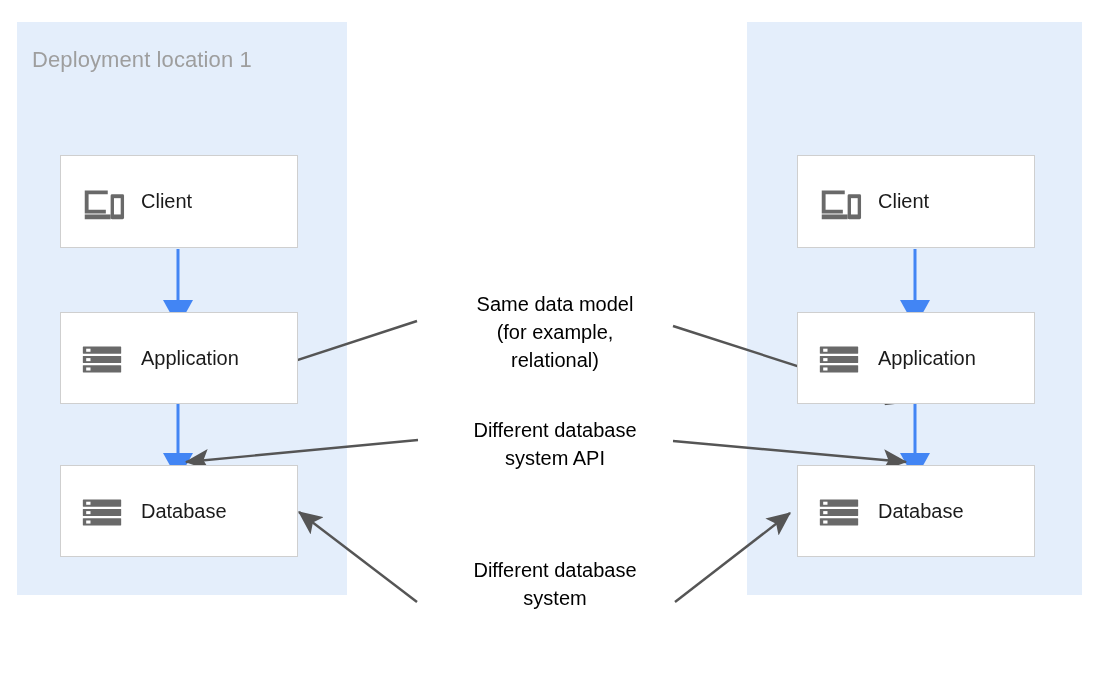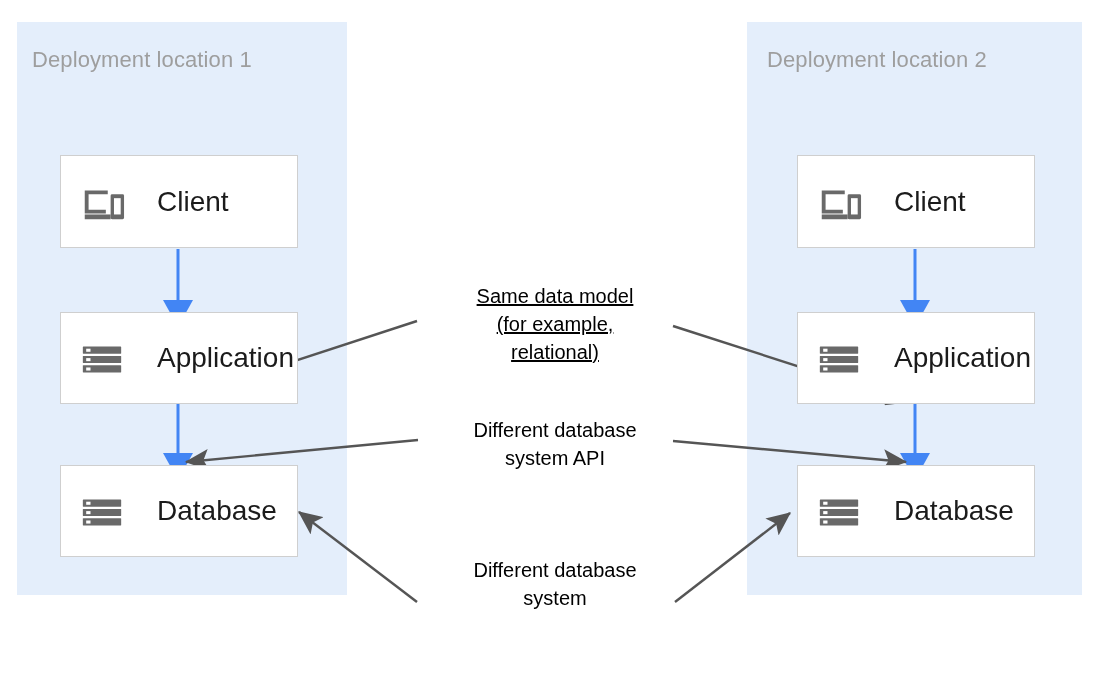--- a/index.html
+++ b/index.html
@@ -38,23 +38,23 @@
     align-items: center;
     padding-left: 18px;
   }
   .node-icon {
     width: 46px;
     height: 46px;
     flex: 0 0 46px;
     display: block;
   }
   .node-label {
-    font-size: 28px;
+    font-size: 20px;
     color: #1b1b1b;
-    margin-left: 32px;
+    margin-left: 16px;
     white-space: nowrap;
   }
   .annotation {
     position: absolute;
     font-size: 20px;
     color: #000000;
     text-align: center;
     line-height: 28px;
     white-space: pre-line;
   }
@@ -70,21 +70,20 @@
 </style>
 </head>
 <body>
 
 <div id="canvas">
 
   <div class="zone" style="left:17px; top:22px; width:330px; height:573px;"></div>
   <div class="zone" style="left:747px; top:22px; width:335px; height:573px;"></div>
 
   <div class="zone-title" style="left:32px; top:47px;">Deployment location 1</div>
-  <div class="zone-title" style="left:767px; top:47px;">Deployment location 2</div>
 
   <svg class="svg-layer" viewBox="0 0 1106 684" xmlns="http://www.w3.org/2000/svg">
     <defs>
       <marker id="blue-head" markerWidth="11" markerHeight="10" refX="1.0" refY="5" orient="auto" markerUnits="strokeWidth">
         <path d="M0,0 L0,10 L9,5 z" fill="#4285f4"></path>
       </marker>
       <marker id="gray-head" markerWidth="11" markerHeight="9" refX="9.5" refY="4.5" orient="auto" markerUnits="strokeWidth">
         <path d="M0,0 L10,4.5 L0,9 L2.2,4.5 z" fill="#555555"></path>
       </marker>
     </defs>
@@ -189,21 +188,21 @@
       <rect x="4" y="12" width="40" height="7.5" rx="0.5" fill="#696969"></rect>
       <rect x="7.5" y="14.3" width="4.5" height="3.2" fill="#ffffff"></rect>
       <rect x="4" y="21.8" width="40" height="7.5" rx="0.5" fill="#696969"></rect>
       <rect x="7.5" y="24.1" width="4.5" height="3.2" fill="#ffffff"></rect>
       <rect x="4" y="31.6" width="40" height="7.5" rx="0.5" fill="#696969"></rect>
       <rect x="7.5" y="33.9" width="4.5" height="3.2" fill="#ffffff"></rect>
     </svg>
     <span class="node-label">Database</span>
   </div>
 
-  <div class="annotation" style="left:423px; top:282px; width:264px;text-decoration:underline;">Same data model
+  <div class="annotation" style="left:423px; top:290px; width:264px;">Same data model
 (for example,
 relational)</div>
 
   <div class="annotation" style="left:423px; top:416px; width:264px;">Different database
 system API</div>
 
   <div class="annotation" style="left:423px; top:556px; width:264px;">Different database
 system</div>
 
 </div>

